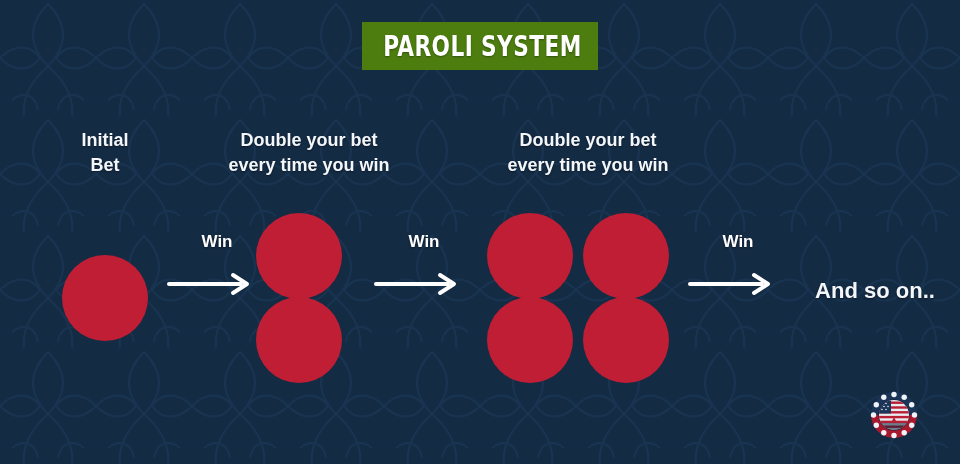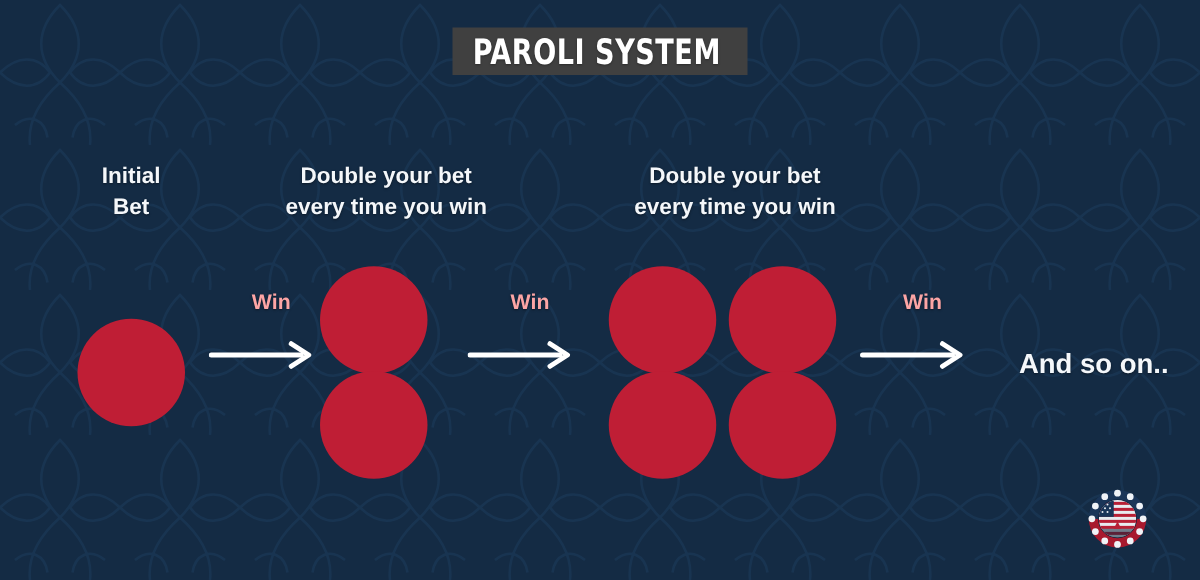--- a/index.html
+++ b/index.html
@@ -29,25 +29,25 @@
     opacity: 0.55;
     pointer-events: none;
   }
 
   
   #title-banner {
     position: absolute;
     left: 362px;
     top: 22px;
     width: 236px;
-    height: 38px;
-    background-color: #404040;
+    height: 48px;
+    background-color: #4d7c0f;
     display: flex;
     align-items: center;
-    justify-content: flex-start;
+    justify-content: flex-end;
   }
   #title-text {
     color: #ffffff;
     font-family: "DejaVu Sans Condensed", "Liberation Sans Narrow", "Liberation Sans", sans-serif;
     font-weight: bold;
     font-size: 28px;
     letter-spacing: 0.5px;
     transform: scaleX(0.86);
     white-space: nowrap;
     text-shadow: 0 1px 2px rgba(0,0,0,0.35);
@@ -100,21 +100,21 @@
   #connector-0 { left: 167px; top: 232px; }
   #connector-1 { left: 374px; top: 232px; }
   #connector-2 { left: 688px; top: 232px; }
 
   .connector-label {
     position: absolute;
     top: 0;
     left: 0;
     width: 100px;
     text-align: center;
-    color: #fca5a5;
+    color: #ffffff;
     font-weight: bold;
     font-size: 17px;
     text-shadow: 0 1px 2px rgba(0,0,0,0.45);
   }
   .connector-arrow {
     position: absolute;
     left: 0;
     top: 40px;
   }
 

